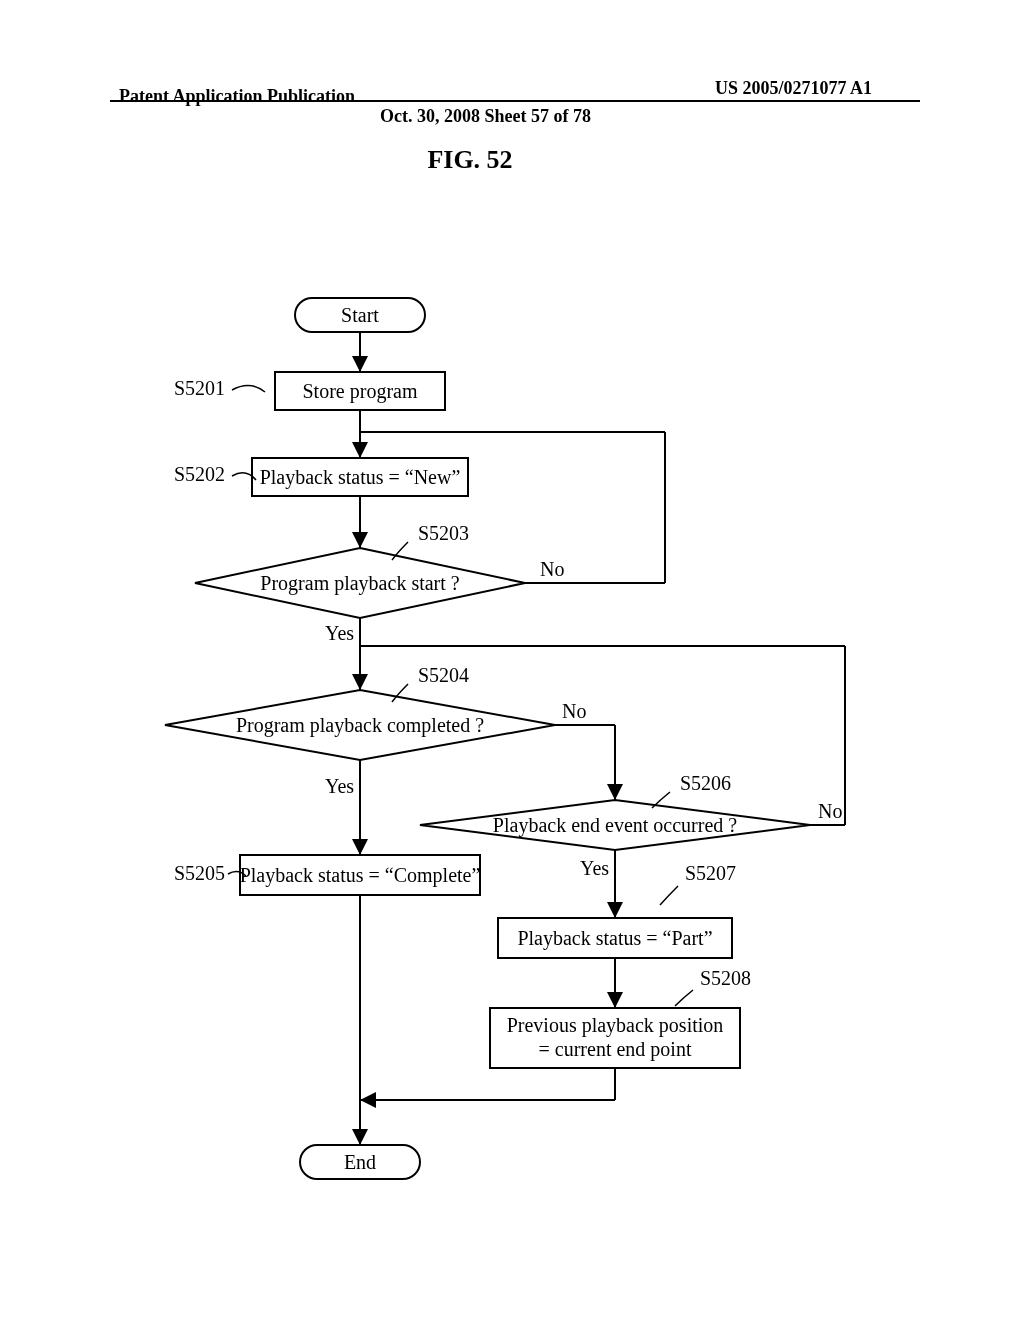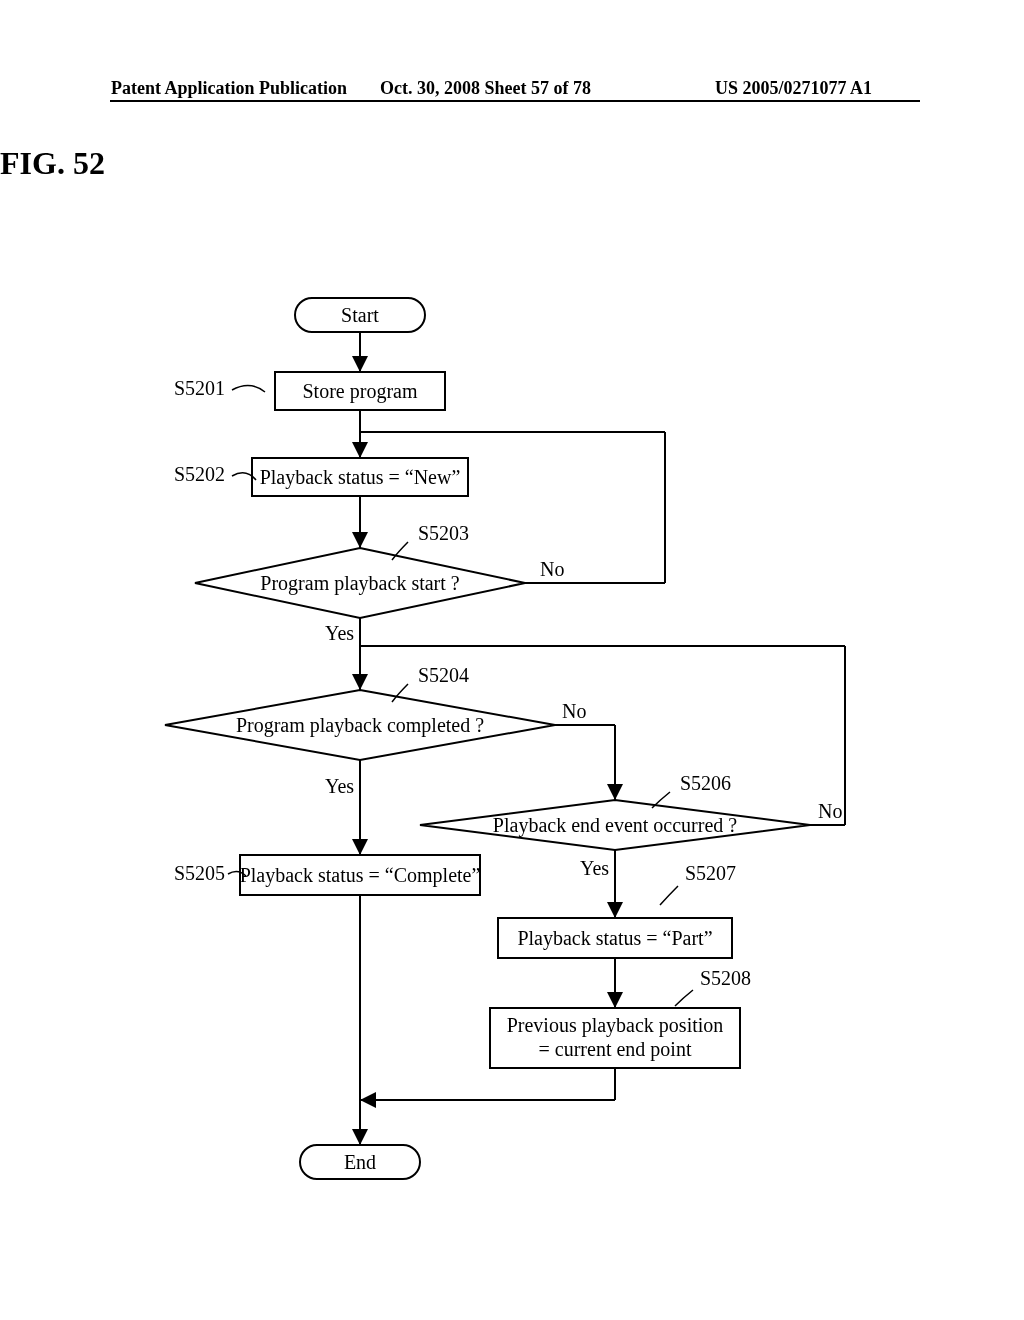--- a/index.html
+++ b/index.html
@@ -12,37 +12,38 @@
     position: relative;
   }
   .header {
     position: absolute;
     top: 78px;
     left: 0;
     width: 1024px;
     font-size: 18px;
     font-weight: bold;
   }
-  .header .left { position: absolute; left: 111px; }
-  .header .center { position: absolute; left: 380px; }
+  .header .left { position: absolute; left: 119px; margin-top: 8px; }
+  .header .center { position: absolute; left: 380px; margin-top: 28px; }
   .header .right { position: absolute; left: 715px; }
   .header-rule {
     position: absolute;
     top: 100px;
     left: 110px;
     width: 810px;
     height: 0;
     border-top: 2px solid #000;
   }
   .fig-title {
     position: absolute;
     top: 145px;
     left: 0;
     width: 940px;
-    font-size: 32px;
+    text-align: center;
+    font-size: 26px;
     font-weight: bold;
   }
   .canvas {
     position: absolute;
     top: 0;
     left: 0;
   }
   text {
     font-family: "Times New Roman", serif;
     font-size: 20px;

